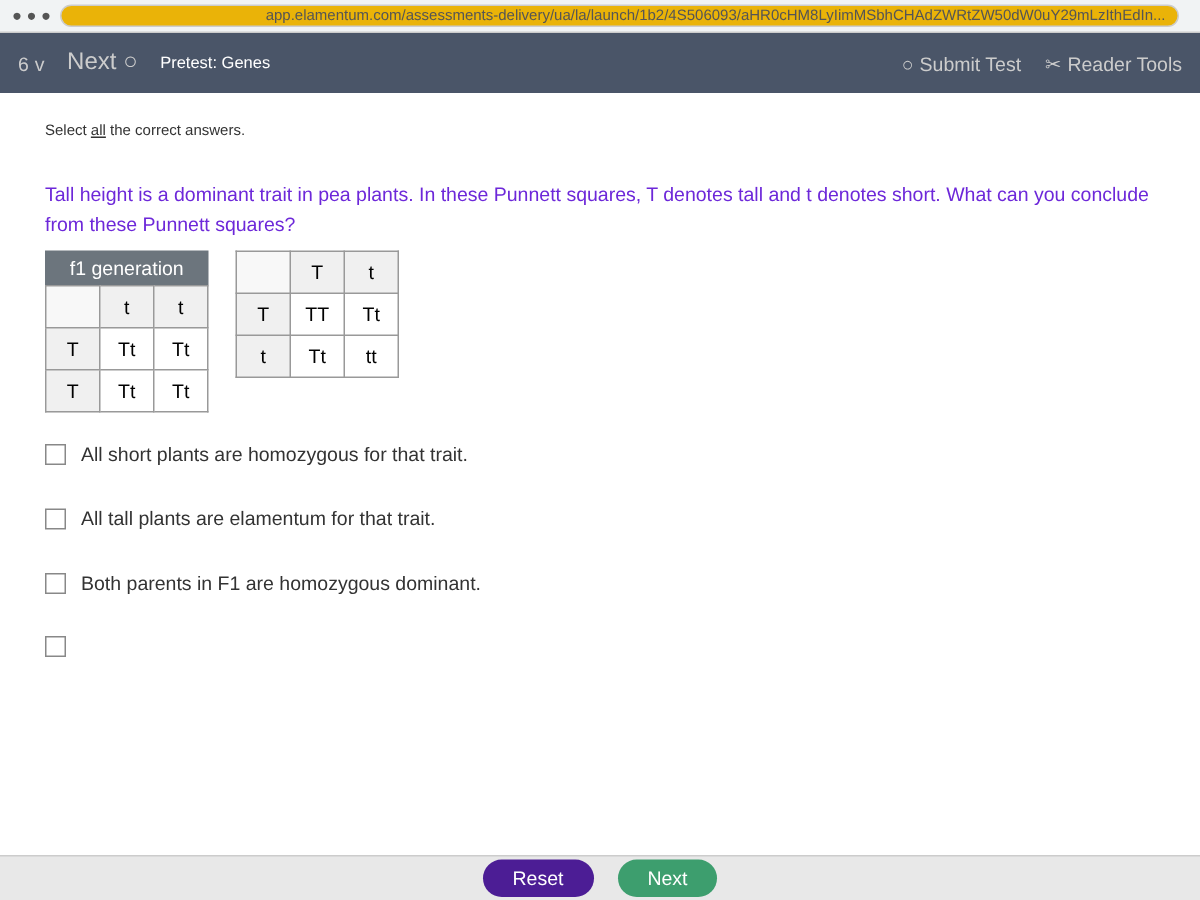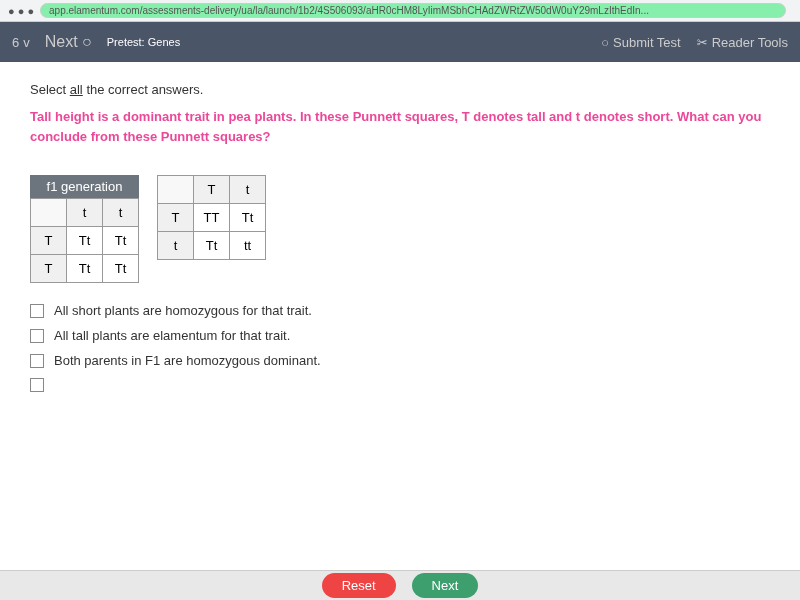--- a/index.html
+++ b/index.html
@@ -18,31 +18,32 @@
       background: #f1f3f4;
       height: 22px;
       display: flex;
       align-items: center;
       padding: 0 8px;
       font-size: 11px;
       color: #555;
       border-bottom: 1px solid #ccc;
     }
     .url-bar {
-      background: #86efac;
+      background: #eab308;
       border: 1px solid #ccc;
       border-radius: 10px;
       padding: 1px 8px;
       font-size: 10px;
       color: #555;
       flex: 1;
       margin: 0 6px;
       white-space: nowrap;
       overflow: hidden;
       text-overflow: ellipsis;
+      text-align: right;
     }
 
     
     .app-header {
       background: #4a5568;
       height: 40px;
       display: flex;
       align-items: center;
       padding: 0 12px;
       color: white;
@@ -103,33 +104,32 @@
     .main-content {
       background: white;
       margin: 0;
       padding: 20px 30px;
       height: calc(600px - 22px - 40px - 30px);
       overflow-y: auto;
     }
 
     .instruction {
       color: #333;
-      font-size: 13px;
-      margin-bottom: 10px;
+      font-size: 10px;
+      margin-bottom: 27px;
     }
     .instruction span.all {
       text-decoration: underline;
     }
 
     .question-text {
       font-size: 13px;
-      color: #ec4899;
+      color: #6d28d9;
       line-height: 1.5;
-      margin-bottom: 29px;
-      font-weight: bold;
+      margin-bottom: 8px;
     }
 
     
     .punnett-container {
       display: flex;
       gap: 18px;
       margin-bottom: 20px;
     }
 
     .punnett-table {
@@ -158,21 +158,21 @@
       background: #f8f8f8;
     }
     .punnett-table .data-cell {
       background: white;
     }
 
     
     .options-container {
       display: flex;
       flex-direction: column;
-      gap: 10px;
+      gap: 28px;
     }
     .option-item {
       display: flex;
       align-items: center;
       gap: 10px;
       cursor: pointer;
     }
     .option-checkbox {
       width: 14px;
       height: 14px;
@@ -192,21 +192,21 @@
       display: flex;
       align-items: center;
       justify-content: center;
       gap: 16px;
       border-top: 1px solid #ccc;
       position: absolute;
       bottom: 0;
       width: 100%;
     }
     .reset-btn {
-      background: #ef4444;
+      background: #4c1d95;
       color: white;
       border: none;
       border-radius: 15px;
       padding: 5px 20px;
       font-size: 13px;
       cursor: pointer;
       text-align: right;
     }
     .next-btn {
       background: #3d9e6e;

